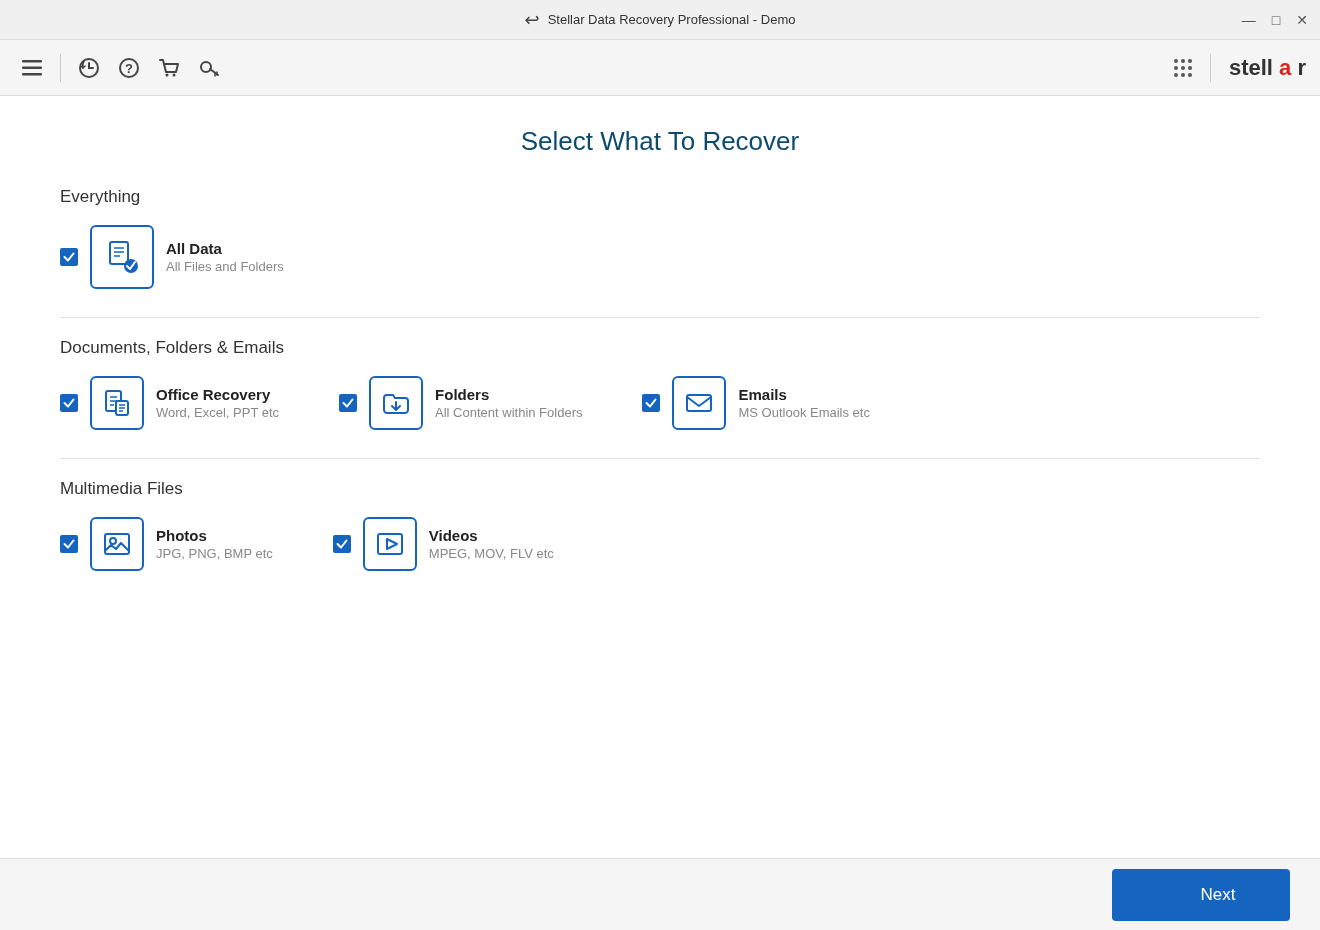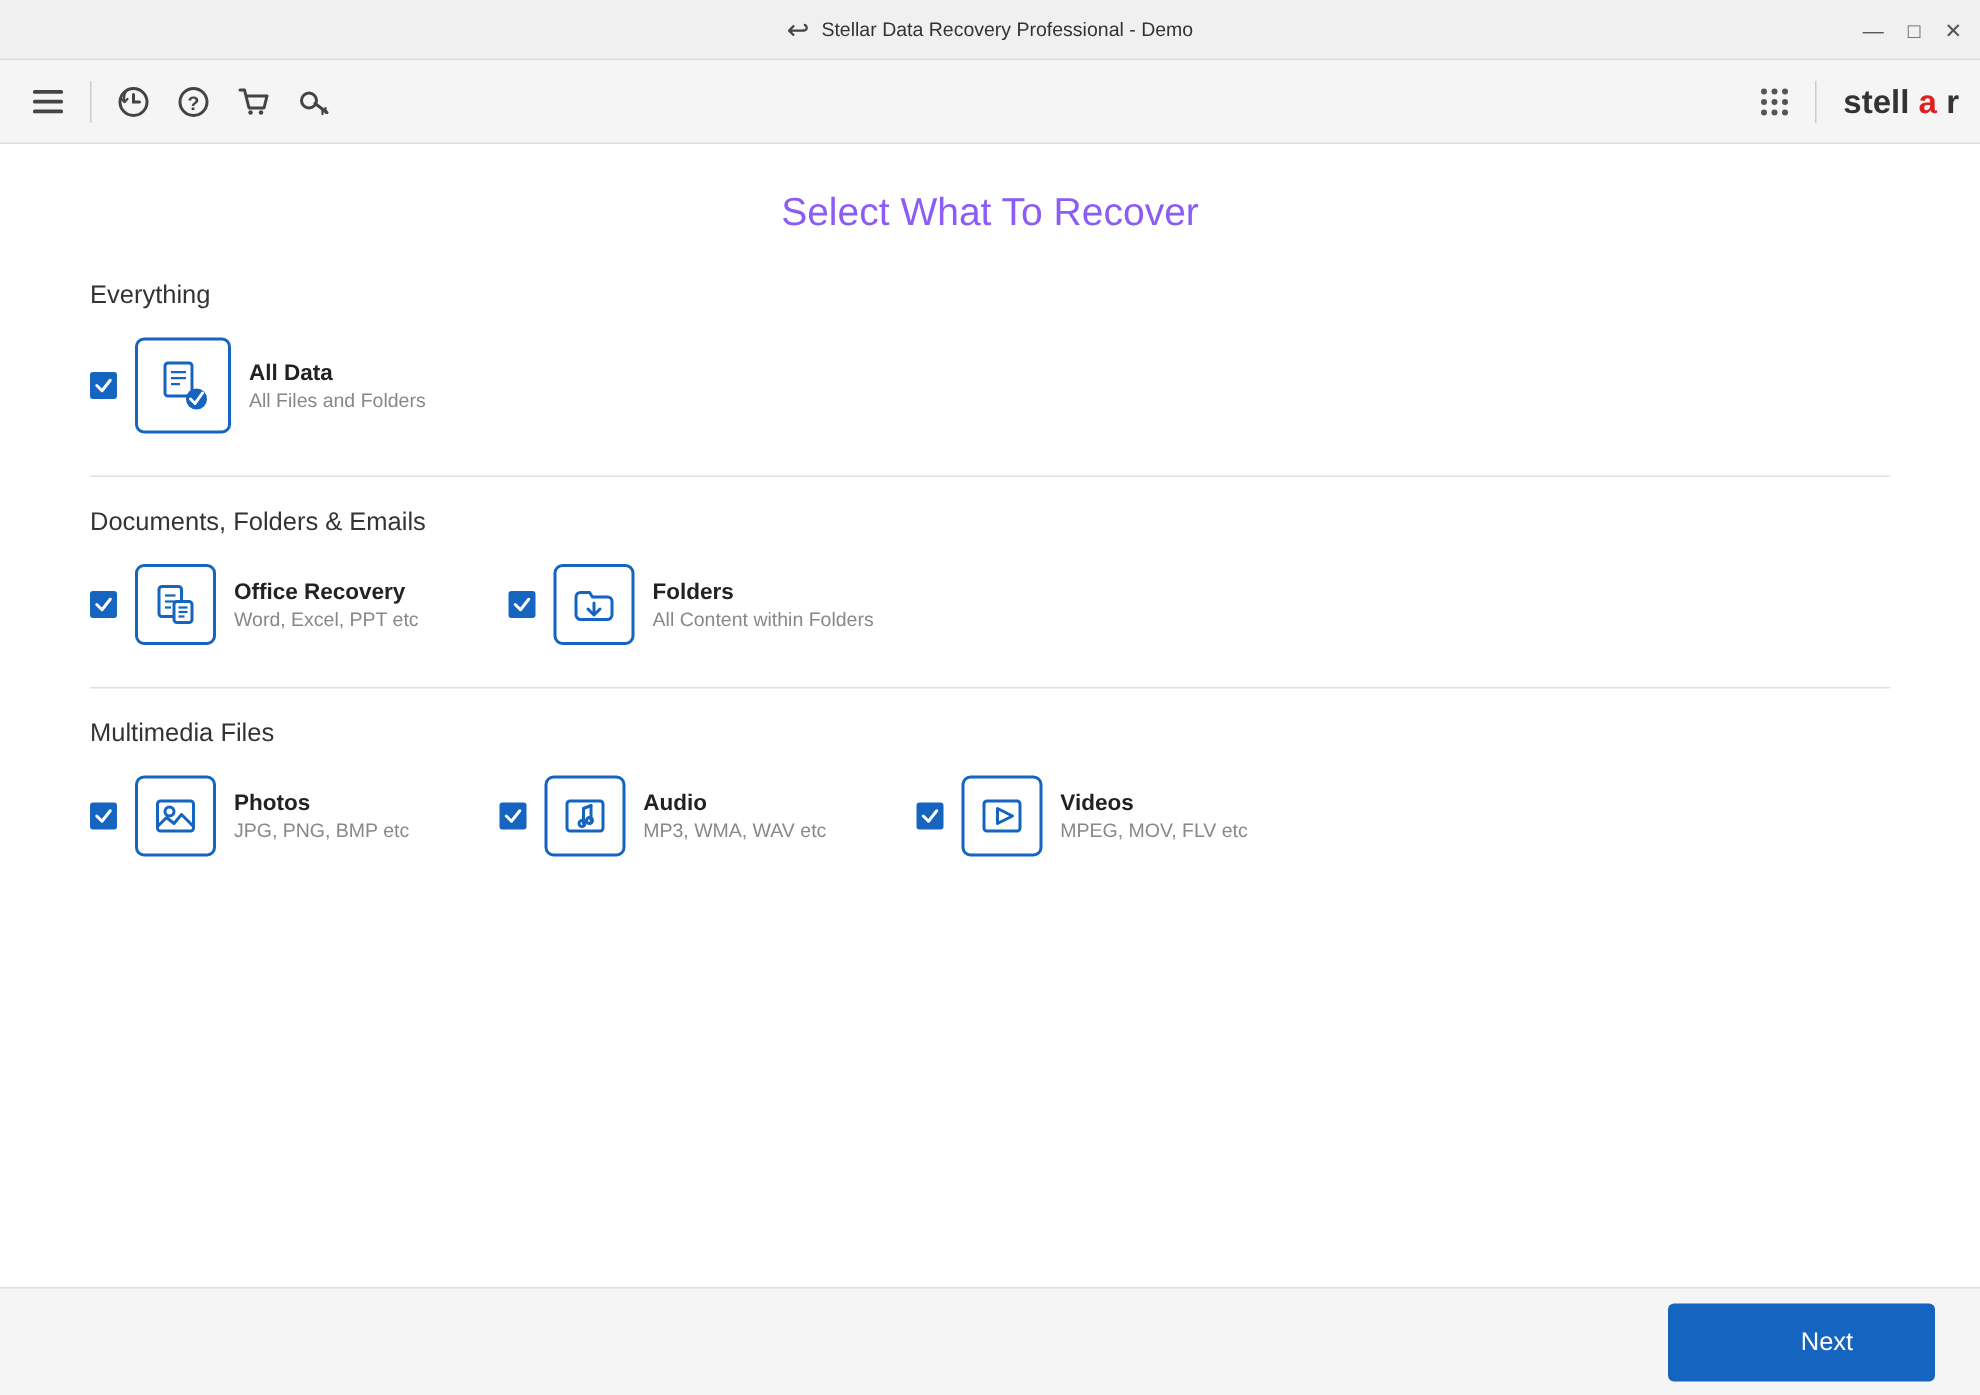--- a/index.html
+++ b/index.html
@@ -112,21 +112,21 @@
     .main-content {
       flex: 1;
       background: #fff;
       padding: 30px 60px;
       overflow: hidden;
     }
     .page-title {
       text-align: center;
       font-size: 26px;
       font-weight: 400;
-      color: #8b5cf6;
+      color: #0c4a6e;
       margin-bottom: 30px;
     }
 
     
     .section {
       margin-bottom: 28px;
     }
     .section-title {
       font-size: 17px;
       font-weight: 400;
@@ -391,20 +391,37 @@
             <line x1="15" y1="14" x2="15" y2="21" stroke="#1565c0" stroke-width="2" stroke-linecap="round"></line>
             <polyline points="11,18 15,22 19,18" stroke="#1565c0" stroke-width="2" stroke-linecap="round" stroke-linejoin="round"></polyline>
           </svg>
         </div>
         <div class="item-text">
           <div class="item-name">Folders</div>
           <div class="item-desc">All Content within Folders</div>
         </div>
       </div>
 
+      <div class="item">
+        <div class="item-checkbox">
+          <svg viewBox="0 0 12 12" fill="none">
+            <polyline points="1.5,6 5,9.5 10.5,2.5" stroke="#fff" stroke-width="2" stroke-linecap="round" stroke-linejoin="round"></polyline>
+          </svg>
+        </div>
+        <div class="item-icon-box">
+          <svg viewBox="0 0 30 30" fill="none">
+            <rect x="3" y="7" width="24" height="16" rx="2" stroke="#1565c0" stroke-width="2" fill="none"></rect>
+            <polyline points="3,9 15,18 27,9" stroke="#1565c0" stroke-width="2" stroke-linecap="round" stroke-linejoin="round"></polyline>
+          </svg>
+        </div>
+        <div class="item-text">
+          <div class="item-name">Emails</div>
+          <div class="item-desc">MS Outlook Emails etc</div>
+        </div>
+      </div>
 
     </div>
   </div>
 
   <div class="section-divider"></div>
 
   <div class="section">
     <div class="section-title">Multimedia Files</div>
     <div class="items-row">
 
@@ -420,52 +437,31 @@
             <circle cx="11" cy="12" r="3" stroke="#1565c0" stroke-width="2"></circle>
             <polyline points="3,22 9,16 14,20 19,14 27,22" stroke="#1565c0" stroke-width="2" stroke-linecap="round" stroke-linejoin="round"></polyline>
           </svg>
         </div>
         <div class="item-text">
           <div class="item-name">Photos</div>
           <div class="item-desc">JPG, PNG, BMP etc</div>
         </div>
       </div>
 
+
       <div class="item">
         <div class="item-checkbox">
           <svg viewBox="0 0 12 12" fill="none">
             <polyline points="1.5,6 5,9.5 10.5,2.5" stroke="#fff" stroke-width="2" stroke-linecap="round" stroke-linejoin="round"></polyline>
           </svg>
         </div>
         <div class="item-icon-box">
           <svg viewBox="0 0 30 30" fill="none">
             <rect x="3" y="5" width="24" height="20" rx="2" stroke="#1565c0" stroke-width="2" fill="none"></rect>
 
-            <path d="M19 8 L19 18 M14 10 L14 20" stroke="#1565c0" stroke-width="2" stroke-linecap="round"></path>
-            <path d="M14 10 L19 8" stroke="#1565c0" stroke-width="2" stroke-linecap="round"></path>
-            <circle cx="13" cy="20" r="2" stroke="#1565c0" stroke-width="2" fill="none"></circle>
-            <circle cx="18" cy="18" r="2" stroke="#1565c0" stroke-width="2" fill="none"></circle>
-          </svg>
-        </div>
-        <div class="item-text">
-          <div class="item-name">Audio</div>
-          <div class="item-desc">MP3, WMA, WAV etc</div>
-        </div>
-      </div>
-
-      <div class="item">
-        <div class="item-checkbox">
-          <svg viewBox="0 0 12 12" fill="none">
-            <polyline points="1.5,6 5,9.5 10.5,2.5" stroke="#fff" stroke-width="2" stroke-linecap="round" stroke-linejoin="round"></polyline>
-          </svg>
-        </div>
-        <div class="item-icon-box">
-          <svg viewBox="0 0 30 30" fill="none">
-            <rect x="3" y="5" width="24" height="20" rx="2" stroke="#1565c0" stroke-width="2" fill="none"></rect>
-
             <polygon points="12,10 12,20 22,15" stroke="#1565c0" stroke-width="2" fill="none" stroke-linejoin="round"></polygon>
           </svg>
         </div>
         <div class="item-text">
           <div class="item-name">Videos</div>
           <div class="item-desc">MPEG, MOV, FLV etc</div>
         </div>
       </div>
 
     </div>

